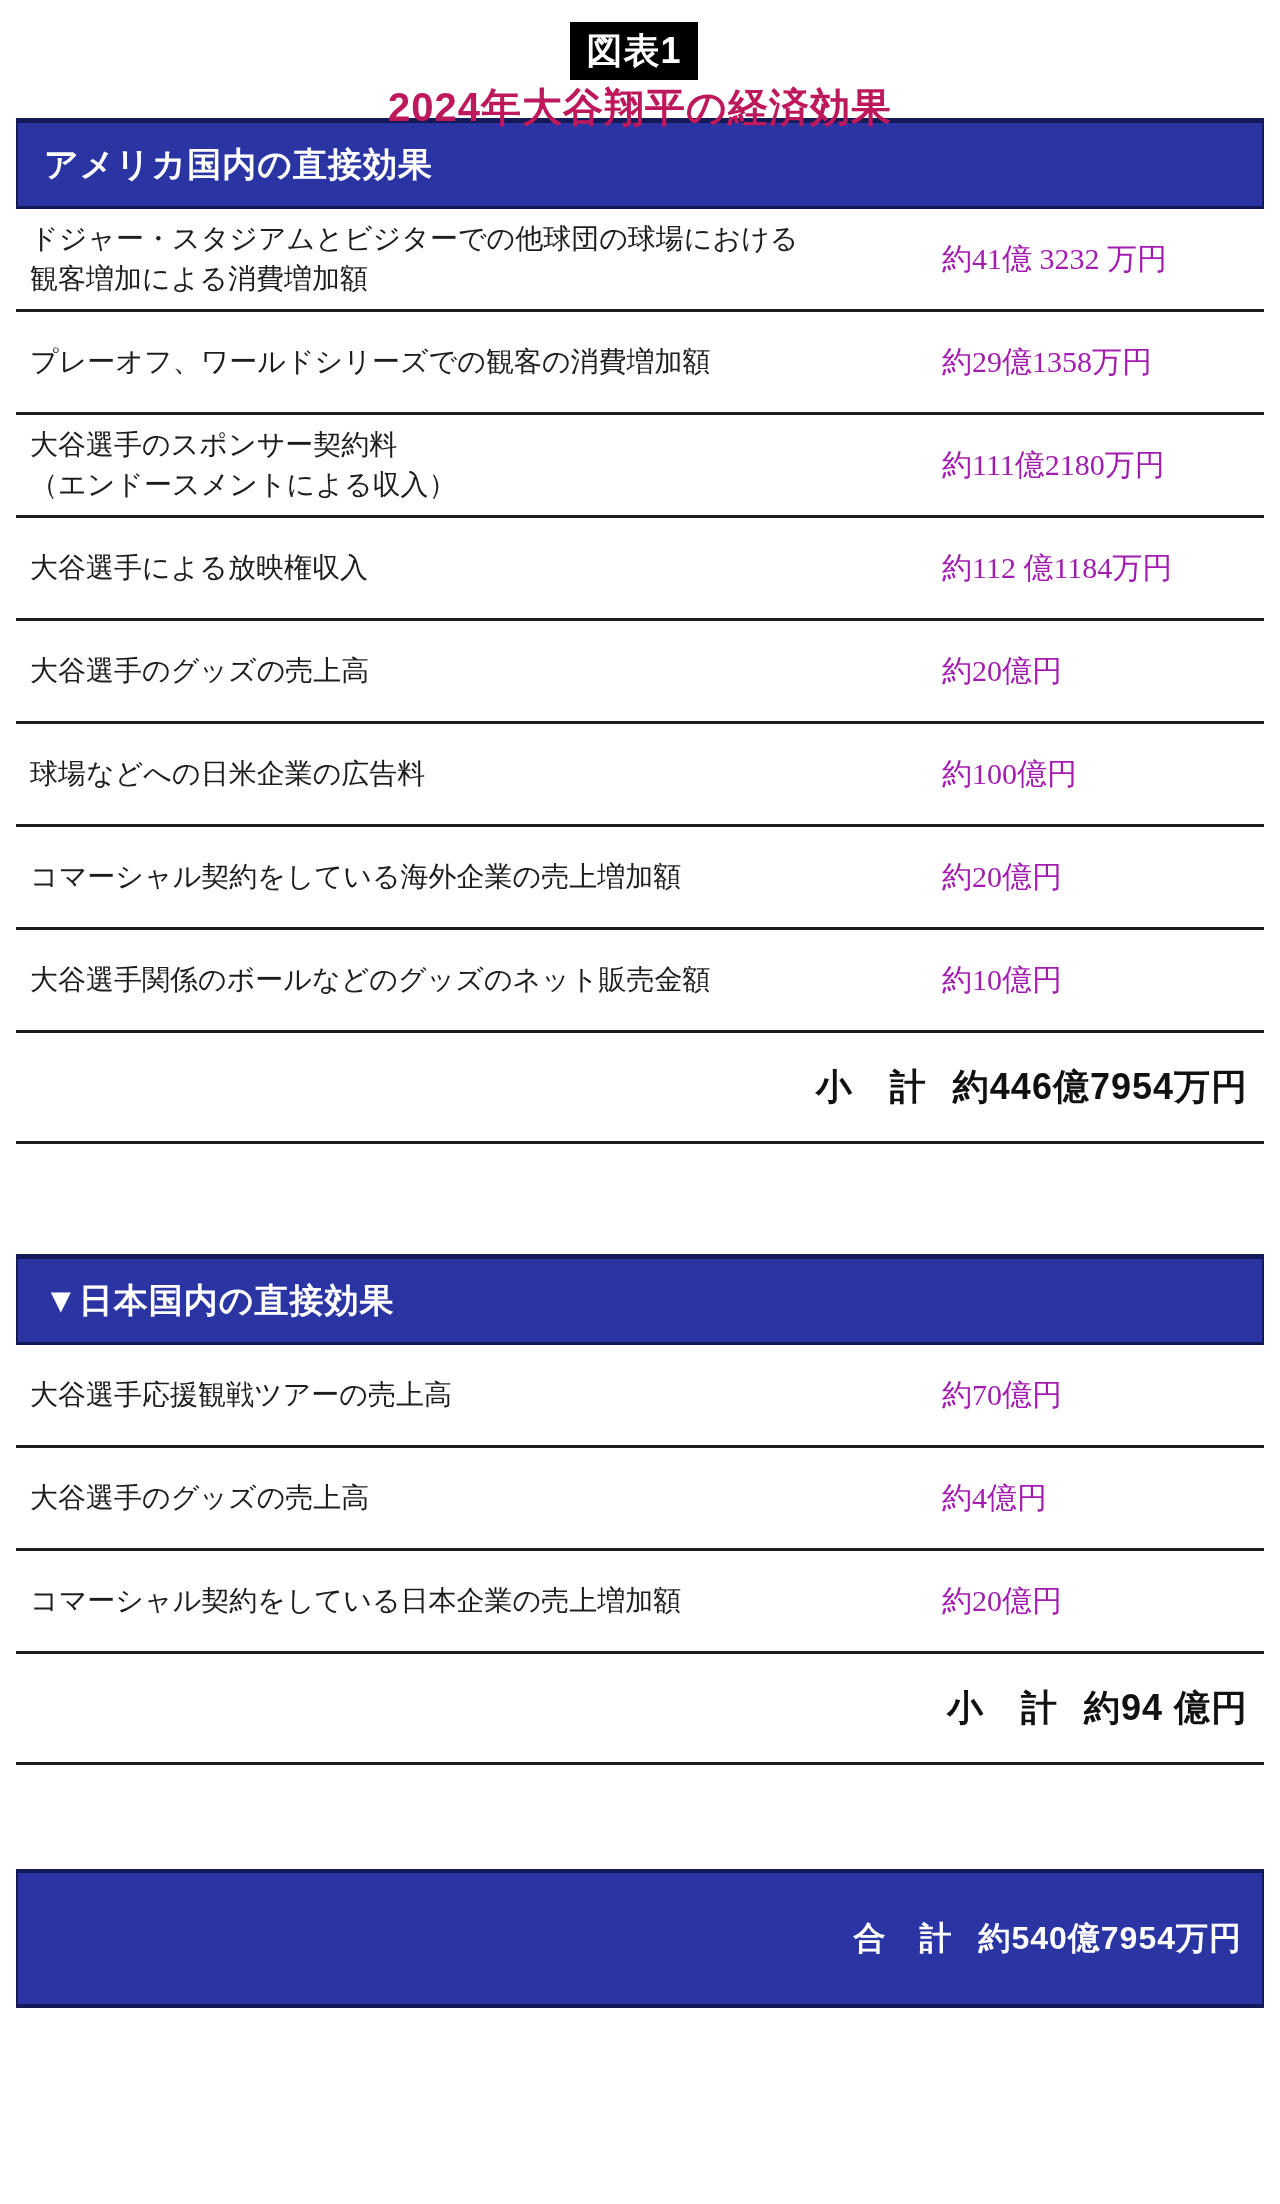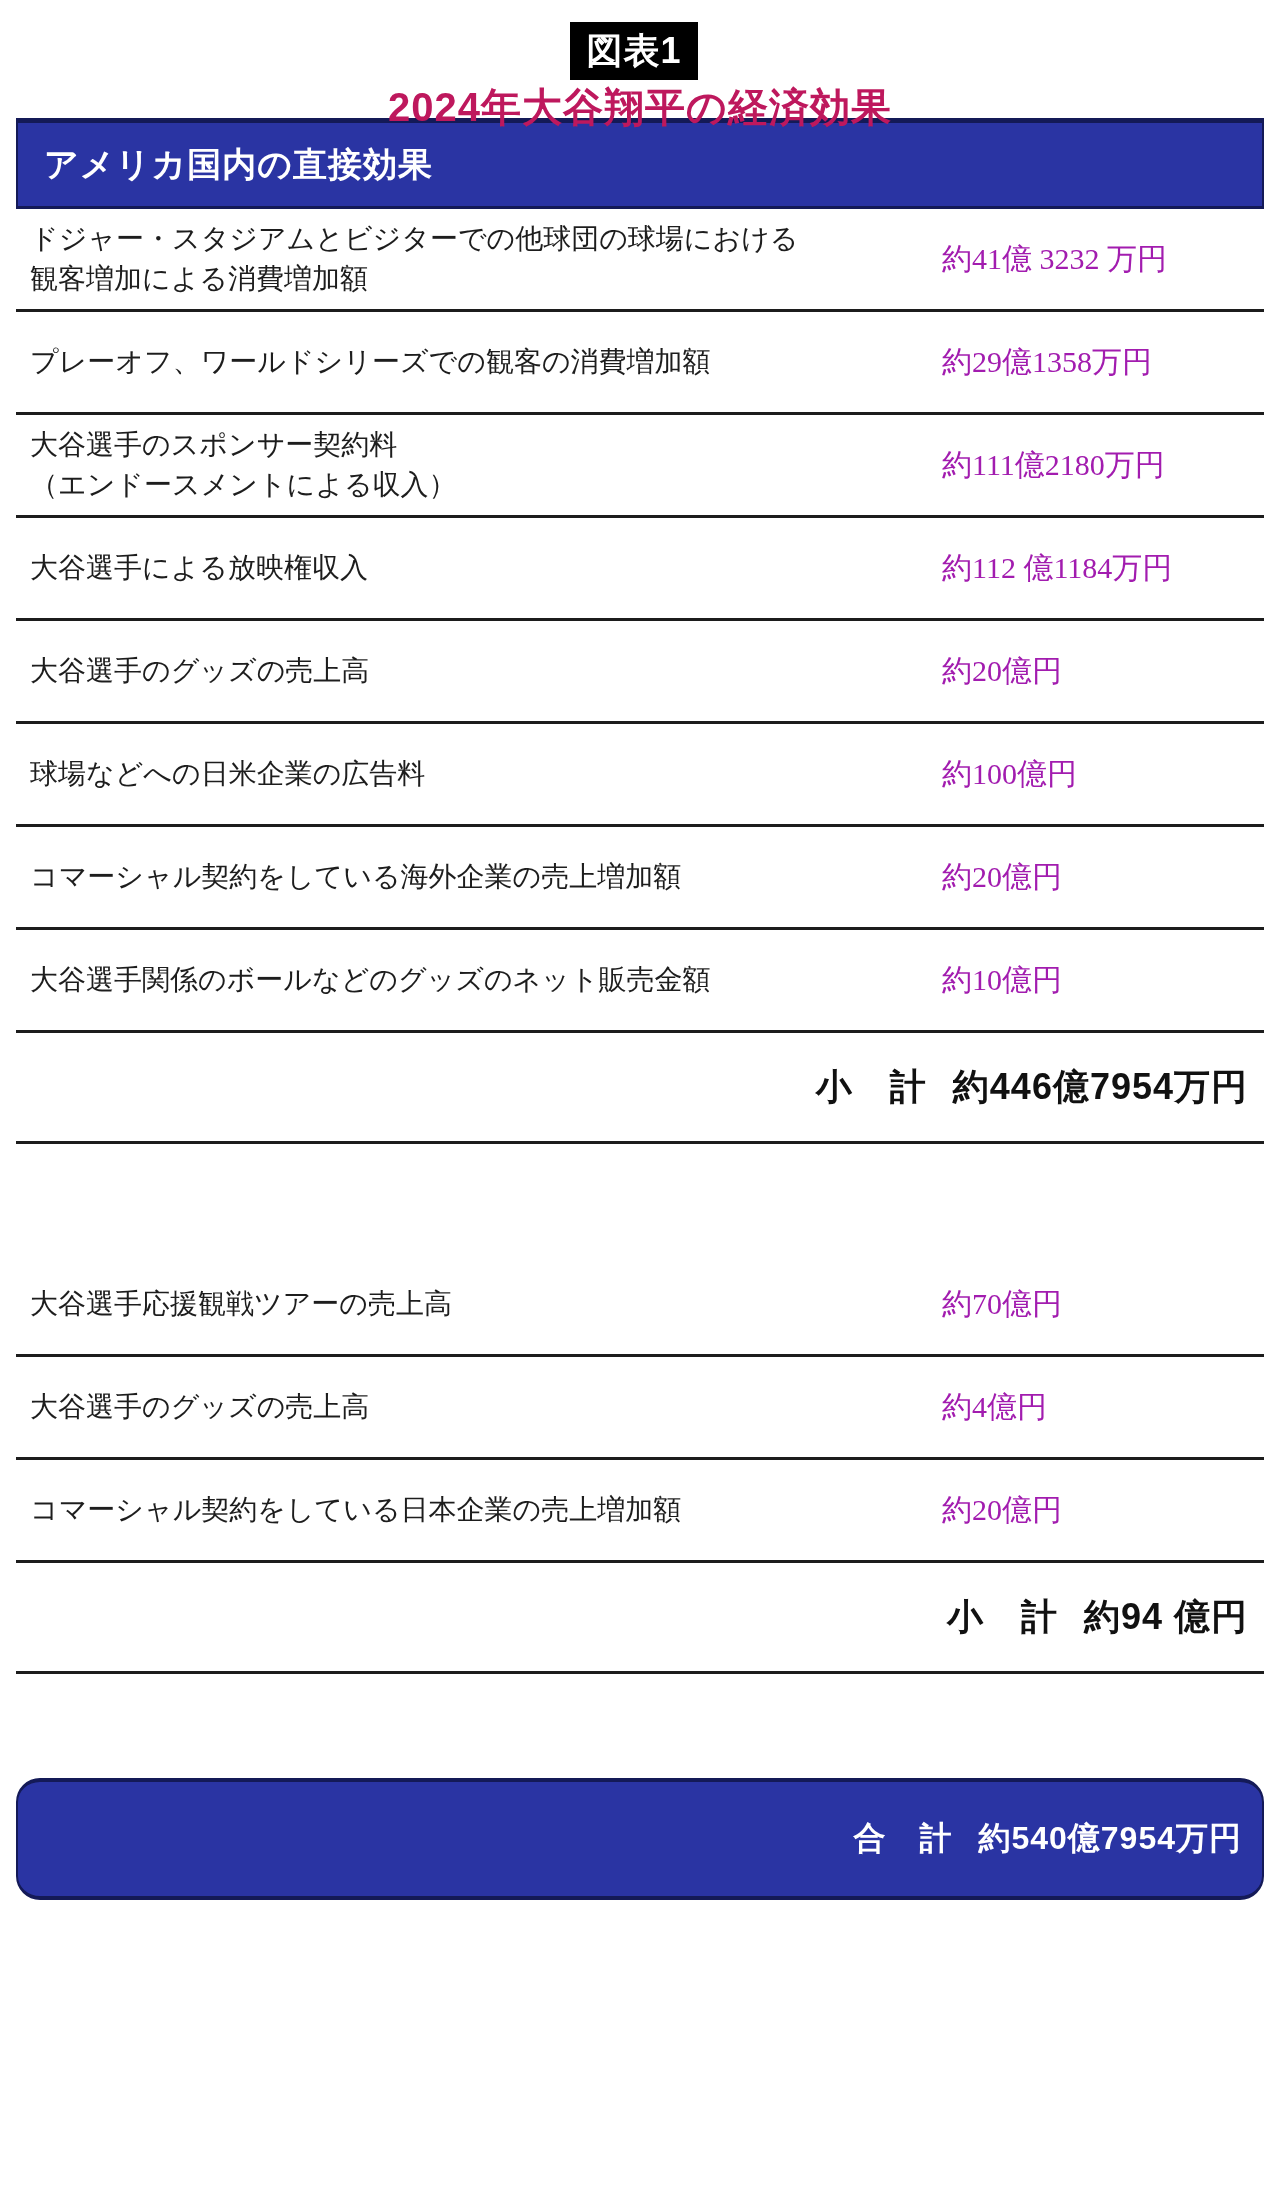--- a/index.html
+++ b/index.html
@@ -75,30 +75,29 @@
   }
   .subtotal-label,.subtotal-value{
     font-size:36px;font-weight:700;color:#111;letter-spacing:1px;
   }
 
   .table-section + .table-section{margin-top:110px;}
 
   
   .total-bar{
     margin-top:104px;
-    height:122px;
+    height:139px;
     background:var(--header-blue);
     border-top:4px solid var(--header-blue-dark);
     border-bottom:4px solid var(--header-blue-dark);
     border-left:2px solid var(--header-blue-dark);
     border-right:2px solid var(--header-blue-dark);
     display:flex;align-items:center;justify-content:flex-end;
     padding-right:20px;gap:26px;
     color:var(--white);
-    border-radius:24px;
   }
   .total-label,.total-value{
     font-size:32px;font-weight:800;letter-spacing:1px;color:var(--white);
   }
 </style>
 </head>
 <body>
 
 <div class="page">
 
@@ -143,20 +142,21 @@
         <div class="data-row">
           <div class="row-label">大谷選手関係のボールなどのグッズのネット販売金額</div>
           <div class="row-value">約10億円</div>
         </div>
         <div class="subtotal-row">
           <span class="subtotal-label">小　計</span>
           <span class="subtotal-value">約446億7954万円</span>
         </div>
       </section>
       <section class="table-section">
+        <div class="section-header">▼日本国内の直接効果</div>
         <div class="data-row">
           <div class="row-label">大谷選手応援観戦ツアーの売上高</div>
           <div class="row-value">約70億円</div>
         </div>
         <div class="data-row">
           <div class="row-label">大谷選手のグッズの売上高</div>
           <div class="row-value">約4億円</div>
         </div>
         <div class="data-row">
           <div class="row-label">コマーシャル契約をしている日本企業の売上増加額</div>

